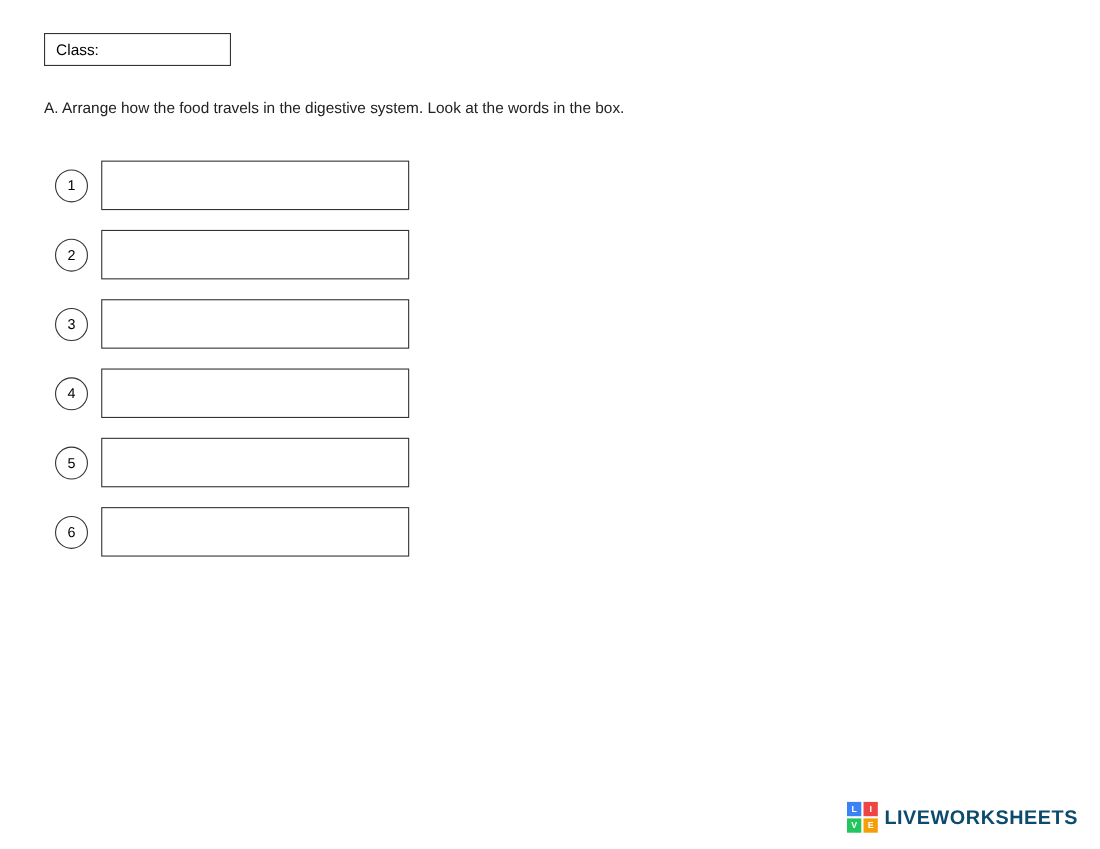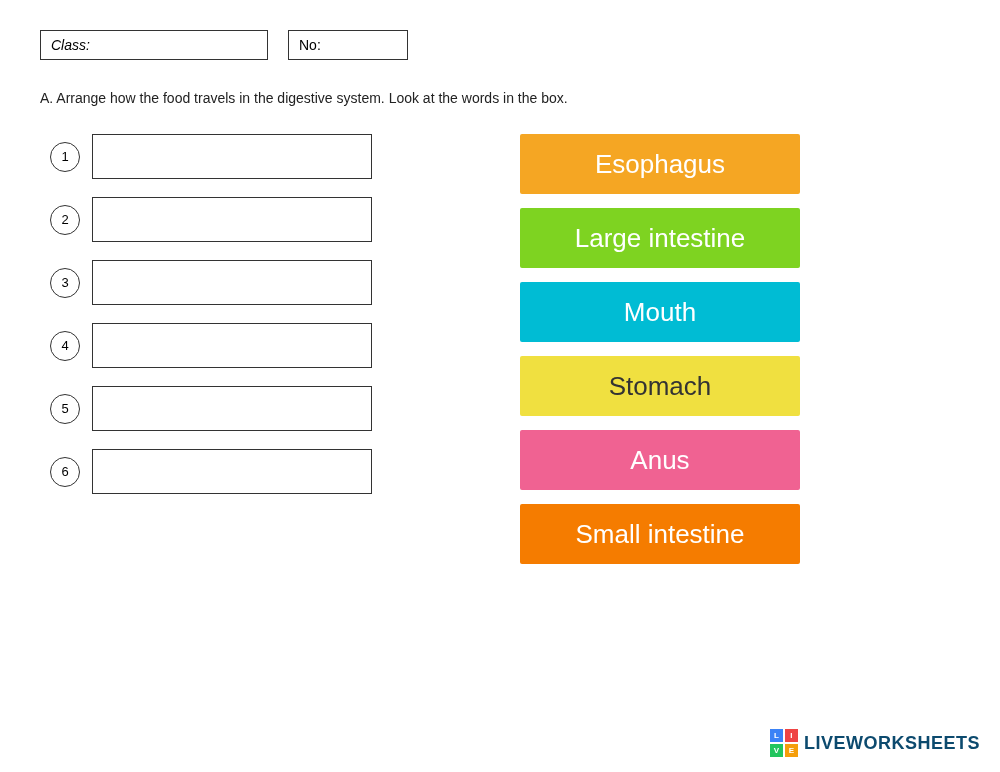--- a/index.html
+++ b/index.html
@@ -38,33 +38,32 @@
       padding: 6px 10px;
       font-size: 14px;
       font-family: Arial, sans-serif;
     }
 
     .header-field.name {
       width: 340px;
     }
 
     .header-field.class {
-      width: 228px;
-      font-style: italic;
+      width: 170px;
     }
 
     .header-field.no {
       width: 120px;
     }
 
     
     .instruction {
       font-family: Arial, sans-serif;
       font-size: 14px;
-      margin-bottom: 28px;
+      margin-bottom: 40px;
       color: #222;
     }
 
     
     .main-content {
       display: flex;
       gap: 0;
     }
 
     
@@ -196,64 +195,53 @@
   </style>
 </head>
 <body>
 
 <div class="page">
 
   <div class="header-row">
     <div class="header-field class">
       <span>Class:</span>
     </div>
-    <div class="header-field no">
-      <span>No:</span>
+  </div>
+
+  <div class="instruction">A. Arrange how the food travels in the digestive system. Look at the words in the box.</div>
+
+  <div class="main-content">
+
+    <div class="left-section">
+      <div class="numbered-row">
+        <div class="circle-number">1</div>
+        <div class="answer-box"></div>
+      </div>
+      <div class="numbered-row">
+        <div class="circle-number">2</div>
+        <div class="answer-box"></div>
+      </div>
+      <div class="numbered-row">
+        <div class="circle-number">3</div>
+        <div class="answer-box"></div>
+      </div>
+      <div class="numbered-row">
+        <div class="circle-number">4</div>
+        <div class="answer-box"></div>
+      </div>
+      <div class="numbered-row">
+        <div class="circle-number">5</div>
+        <div class="answer-box"></div>
+      </div>
+      <div class="numbered-row">
+        <div class="circle-number">6</div>
+        <div class="answer-box"></div>
+      </div>
     </div>
-  </div>
-
-  <div class="instruction">A. Arrange how the food travels in the digestive system. Look at the words in the box.</div>
-
-  <div class="main-content">
-
-    <div class="left-section">
-      <div class="numbered-row">
-        <div class="circle-number">1</div>
-        <div class="answer-box"></div>
-      </div>
-      <div class="numbered-row">
-        <div class="circle-number">2</div>
-        <div class="answer-box"></div>
-      </div>
-      <div class="numbered-row">
-        <div class="circle-number">3</div>
-        <div class="answer-box"></div>
-      </div>
-      <div class="numbered-row">
-        <div class="circle-number">4</div>
-        <div class="answer-box"></div>
-      </div>
-      <div class="numbered-row">
-        <div class="circle-number">5</div>
-        <div class="answer-box"></div>
-      </div>
-      <div class="numbered-row">
-        <div class="circle-number">6</div>
-        <div class="answer-box"></div>
-      </div>
-    </div>
-
-    <div class="right-section">
-      <div class="word-box esophagus">Esophagus</div>
-      <div class="word-box large-intestine">Large intestine</div>
-      <div class="word-box mouth">Mouth</div>
-      <div class="word-box stomach">Stomach</div>
-      <div class="word-box anus">Anus</div>
-      <div class="word-box small-intestine">Small intestine</div>
-    </div>
+
 
   </div>
 
   <div class="logo">
     <div class="logo-boxes">
       <div class="logo-box l">L</div>
       <div class="logo-box i">I</div>
       <div class="logo-box v">V</div>
       <div class="logo-box e">E</div>
     </div>

